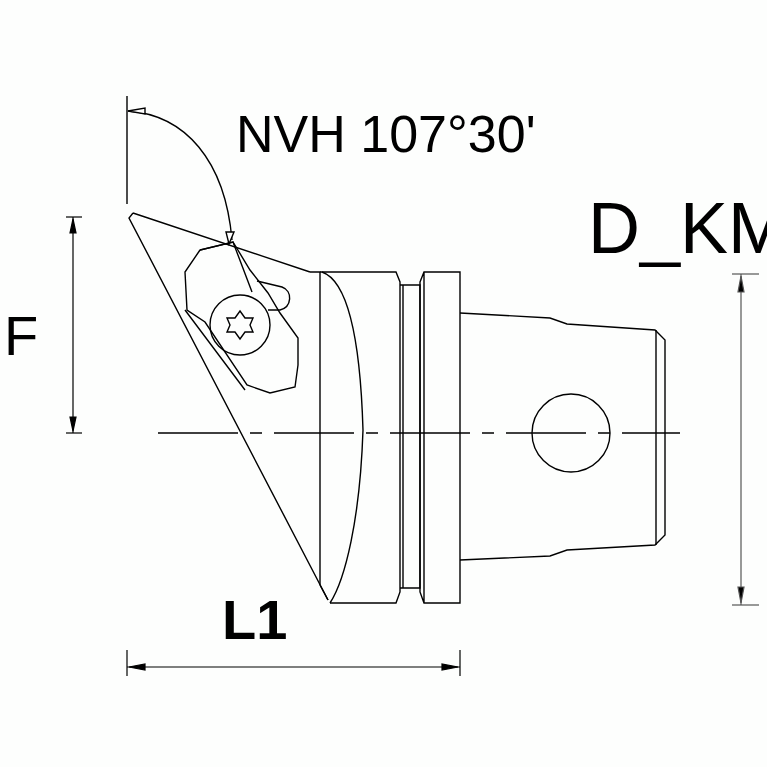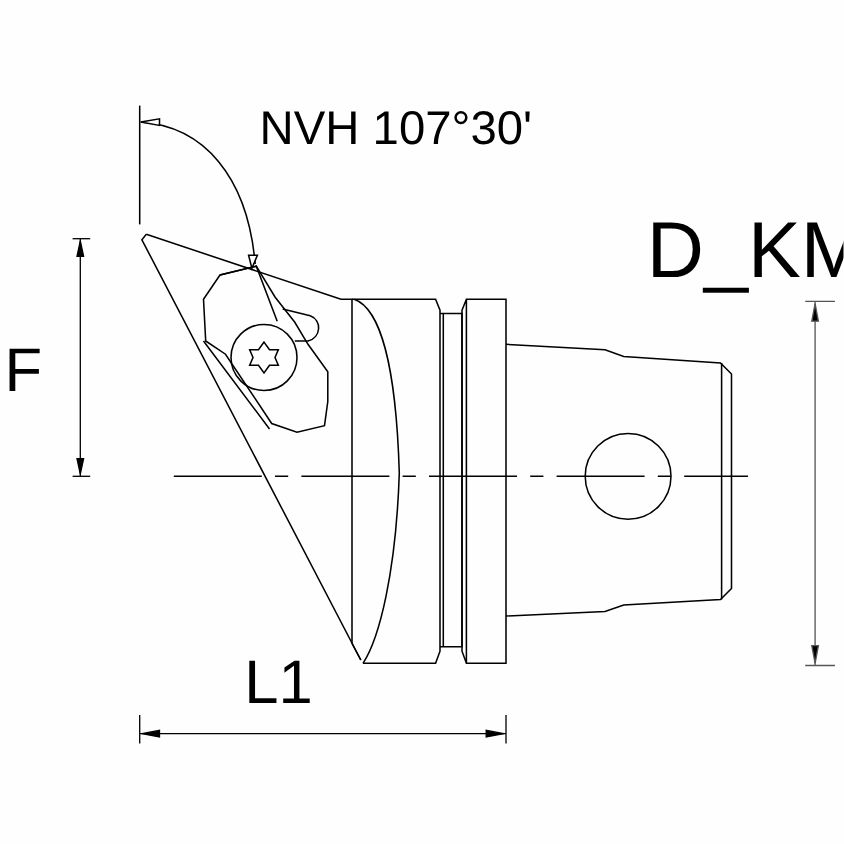--- a/index.html
+++ b/index.html
@@ -1,22 +1,22 @@
 <!DOCTYPE html>
 <html><head>
 <meta charset="utf-8">
 <style>
   html, body { margin: 0; padding: 0; background: #fdfefd; }
   #canvas { position: relative; width: 767px; height: 767px; overflow: hidden; background: #fdfefd; }
   svg { position: absolute; left: 0; top: 0; }
   .lbl { position: absolute; font-family: "Liberation Sans", sans-serif; color: #000; line-height: 1; white-space: nowrap; }
-  .title { left: 236px; top: 96px; font-size: 43px; }
+  .title { left: 236px; top: 108px; font-size: 52px; }
   .dkm { left: 588px; top: 192px; font-size: 72px; }
   .f { left: 4px; top: 308px; font-size: 56px; }
-  .l1 { left: 222px; top: 592px; font-size: 56px; }
+  .l1 { left: 222px; top: 592px; font-size: 56px; font-weight: bold; }
 </style>
 </head>
 <body>
 
 <div id="canvas">
   <svg width="767" height="767" viewBox="0 0 767 767">
     <g fill="none" stroke="#000" stroke-width="1.4">
 
       <line x1="127" y1="96" x2="127" y2="204"></line>
       <path d="M128 111 C 185 115, 225 160, 232 240"></path>

